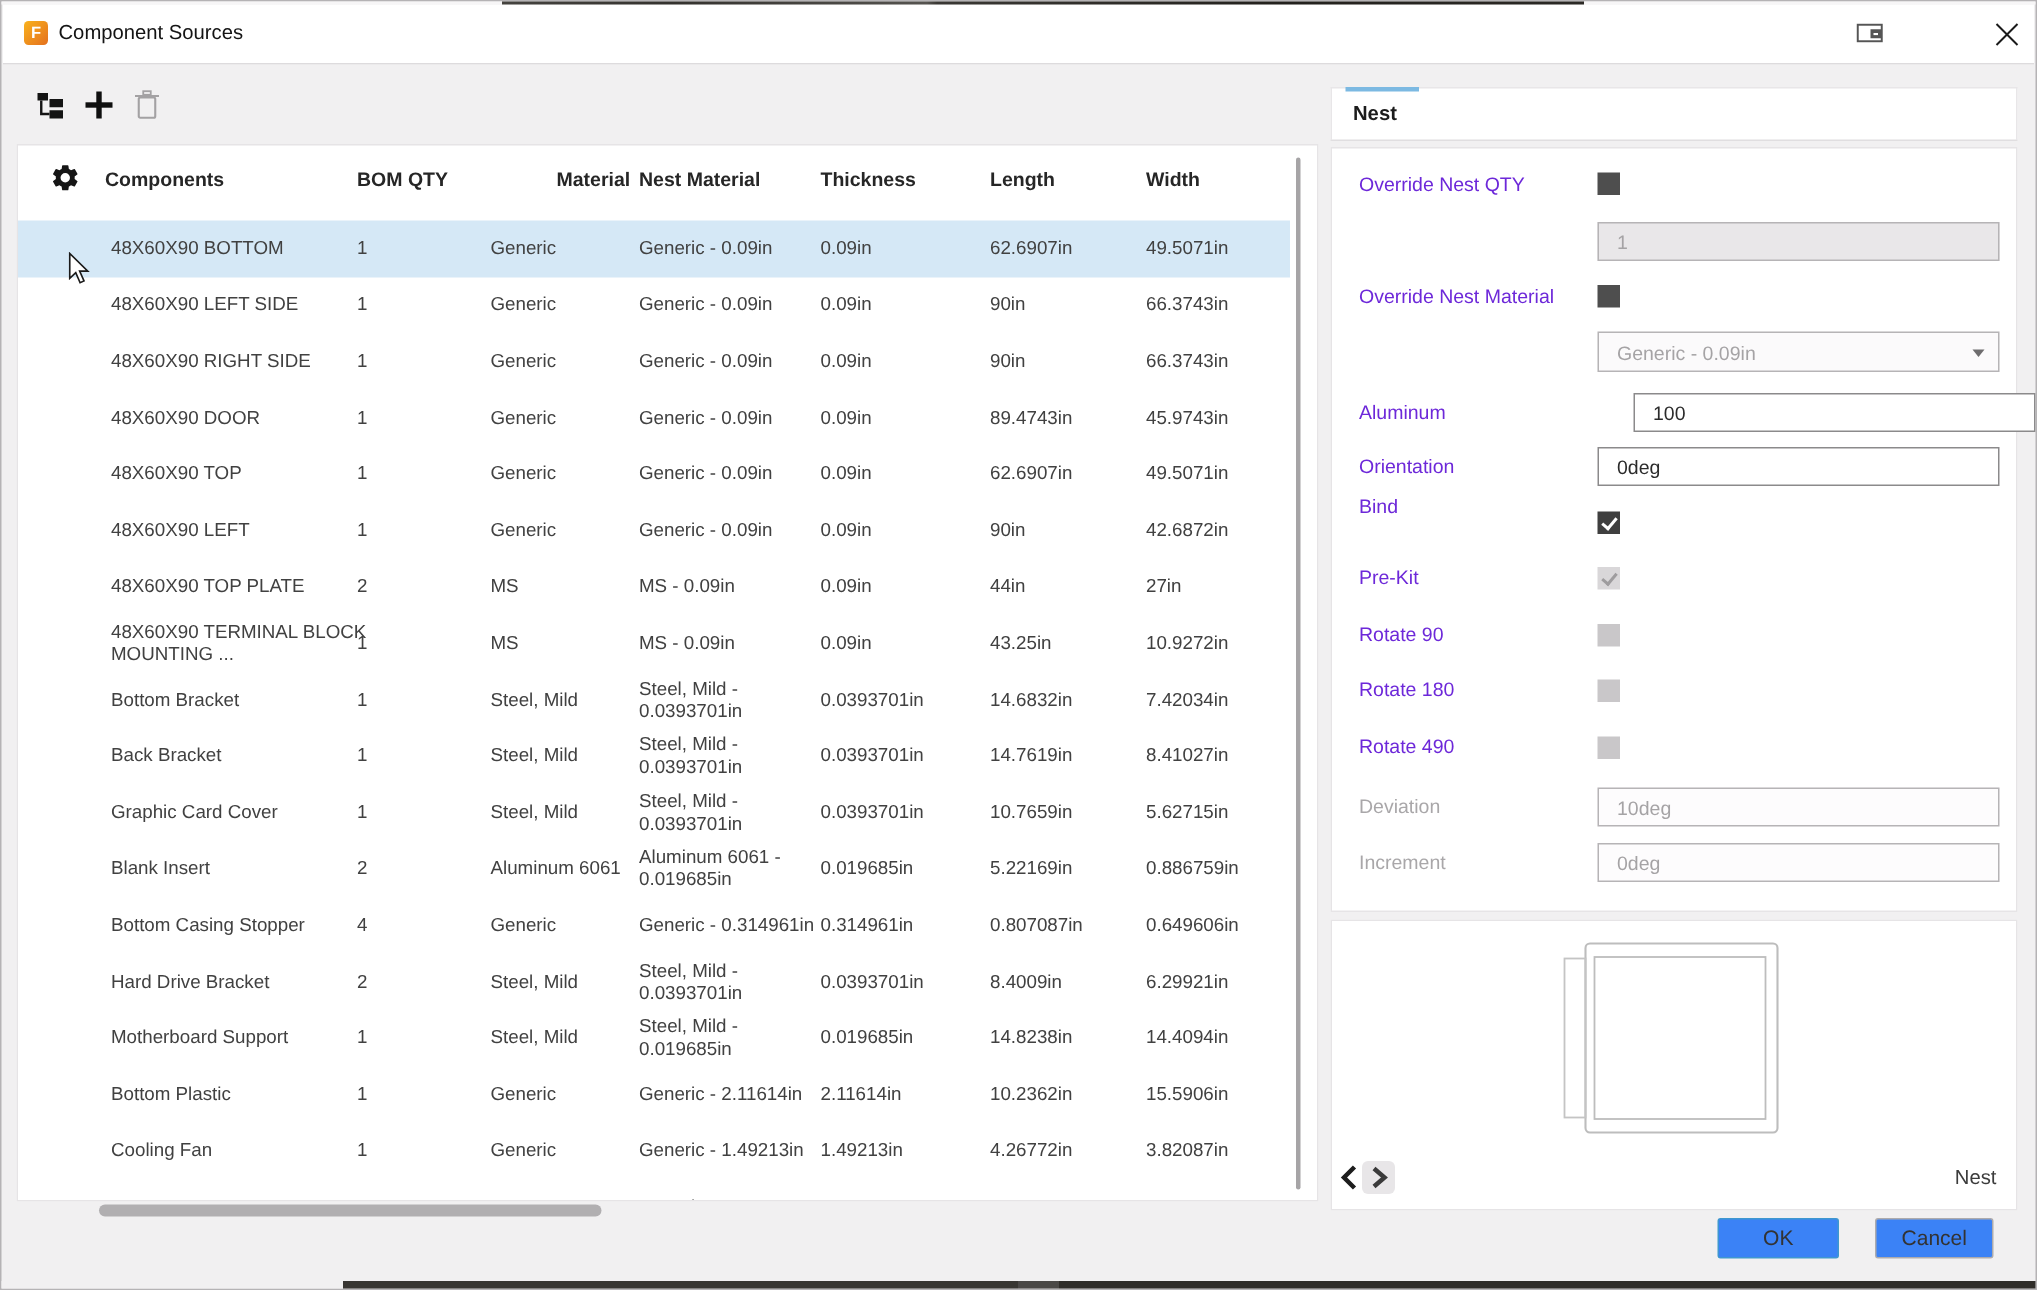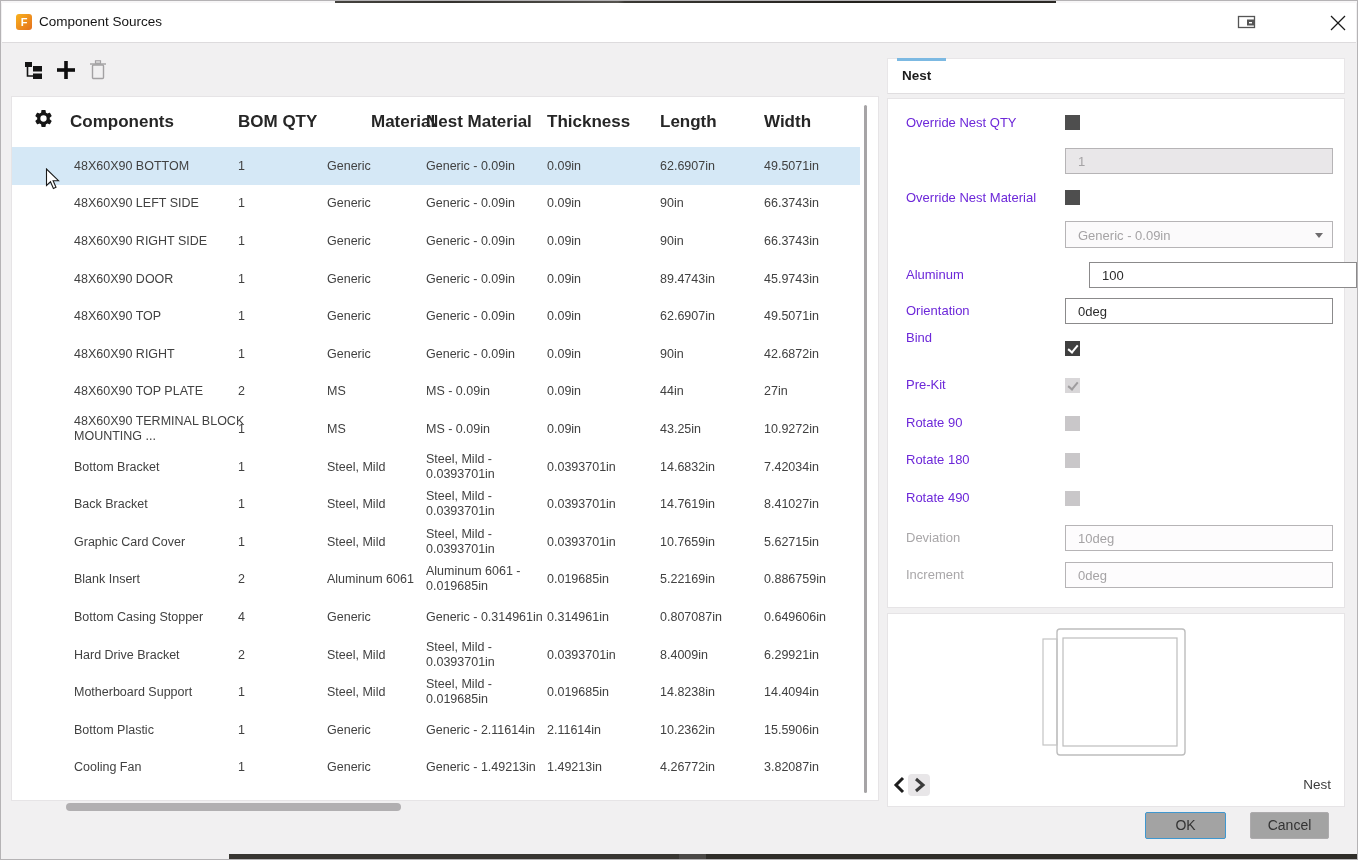--- a/index.html
+++ b/index.html
@@ -25,21 +25,21 @@
   .dock-btn{position:absolute;left:1234px;top:10px;width:22px;height:18px;cursor:pointer;}
   .close-btn{position:absolute;left:1326px;top:10px;width:20px;height:20px;cursor:pointer;}
 
   
   .tb-btn{position:absolute;cursor:pointer;}
 
   
   .table-panel{position:absolute;left:10px;top:95px;width:868px;height:705px;background:#ffffff;
                border:1px solid #e6e4e6;box-sizing:border-box;overflow:hidden;}
   .thead{position:absolute;left:0;top:0;width:100%;height:50px;}
-  .th{position:absolute;top:15px;font-size:17px;font-weight:bold;color:#262626;}
+  .th{position:absolute;top:15px;font-size:13px;font-weight:bold;color:#262626;}
   .th.h0{left:58px;} .th.h1{left:226px;} .th.h2{left:315px;margin-left:44px;} .th.h3{left:414px;}
   .th.h4{left:535px;} .th.h5{left:648px;} .th.h6{left:752px;}
   .gear{position:absolute;left:21px;top:11px;width:21px;height:21px;}
   #table-body{position:absolute;left:0;top:50px;width:100%;}
   .trow{position:relative;height:37.6px;width:848px;}
   .trow.selected{background:#d5e8f6;}
   .tcell{position:absolute;top:50%;transform:translateY(-50%);font-size:12.5px;
          line-height:15px;color:#414141;}
   .tcell.c0{left:62px;width:172px;} .tcell.c1{left:226px;width:80px;}
   .tcell.c2{left:315px;width:96px;}  .tcell.c3{left:414px;width:118px;}
@@ -85,21 +85,21 @@
 
   .previewbox{position:absolute;left:886px;top:612px;width:458px;height:194px;background:#fff;
               border:1px solid #e6e4e6;box-sizing:border-box;}
   .part-drawing{position:absolute;left:148px;top:12px;}
   .nav-prev{position:absolute;left:4px;top:160px;width:16px;height:22px;cursor:pointer;}
   .nav-next{position:absolute;left:20px;top:160px;width:22px;height:22px;background:#e8e6e8;
             border-radius:4px;cursor:pointer;}
   .preview-caption{position:absolute;right:13px;top:163px;font-size:13.5px;color:#3c3c3c;}
 
   
-  .btn{position:absolute;top:811px;height:27px;background:#a3a3a3;border-radius:2px;
+  .btn{position:absolute;top:811px;height:27px;background:#3b82f6;border-radius:2px;
        font-size:14px;color:#333;text-align:center;line-height:25px;box-sizing:border-box;cursor:pointer;}
   .btn.ok{left:1144px;width:81px;border:1px solid #3f97cf;}
   .btn.cancel{left:1249px;width:79px;border:1px solid #adabad;}
 </style>
 </head>
 <body>
 
 <div class="dialog">
 
   <div class="edge-top"></div>
@@ -199,21 +199,21 @@
         <div class="trow">
           <div class="tcell c0">48X60X90 TOP</div>
           <div class="tcell c1">1</div>
           <div class="tcell c2">Generic</div>
           <div class="tcell c3">Generic - 0.09in</div>
           <div class="tcell c4">0.09in</div>
           <div class="tcell c5">62.6907in</div>
           <div class="tcell c6">49.5071in</div>
         </div>
         <div class="trow">
-          <div class="tcell c0">48X60X90 RIGHT</div>
+          <div class="tcell c0">48X60X90 LEFT</div>
           <div class="tcell c1">1</div>
           <div class="tcell c2">Generic</div>
           <div class="tcell c3">Generic - 0.09in</div>
           <div class="tcell c4">0.09in</div>
           <div class="tcell c5">90in</div>
           <div class="tcell c6">42.6872in</div>
         </div>
         <div class="trow">
           <div class="tcell c0">48X60X90 TOP PLATE</div>
           <div class="tcell c1">2</div>

